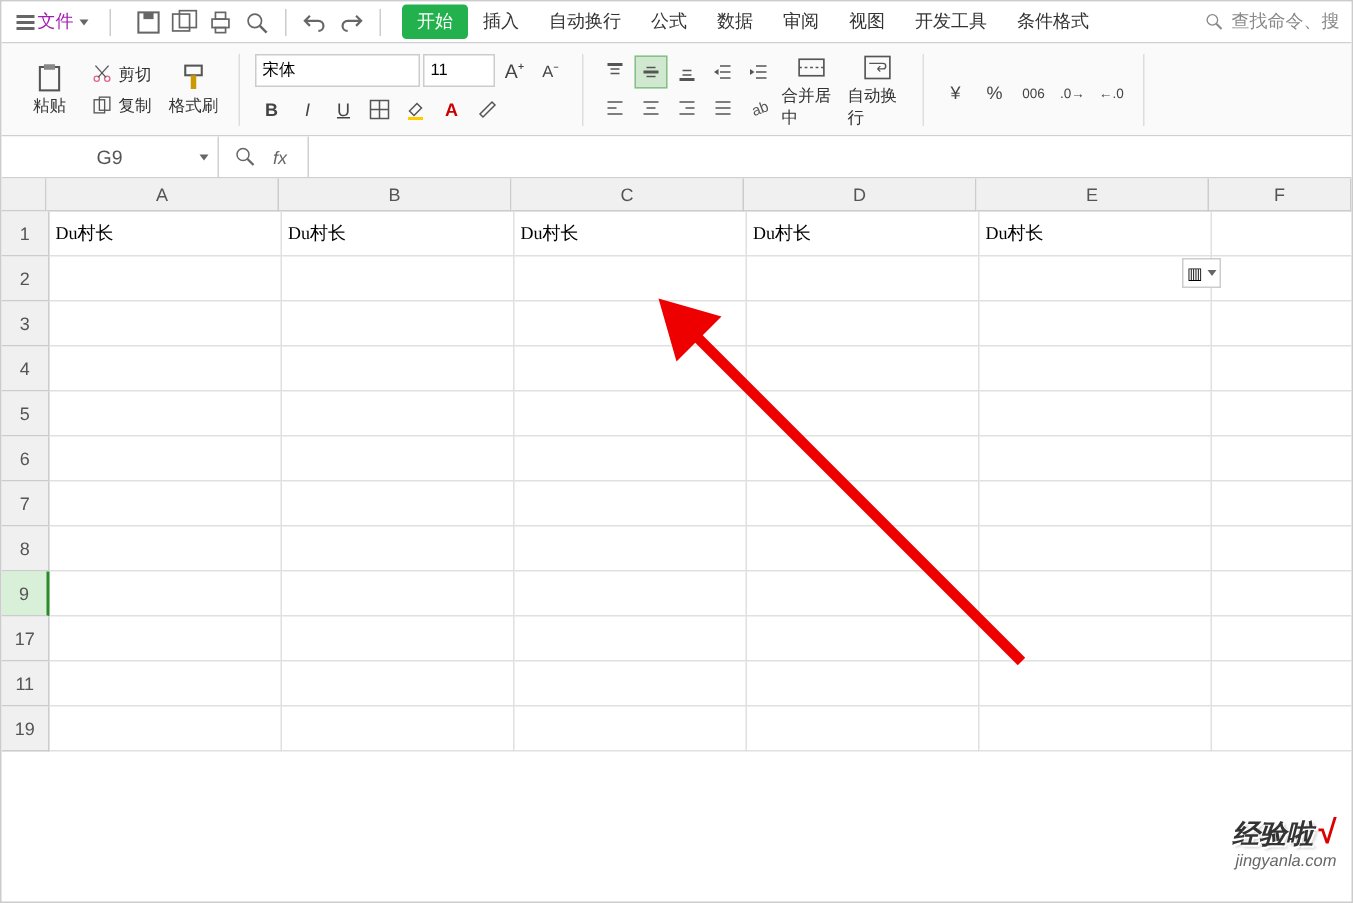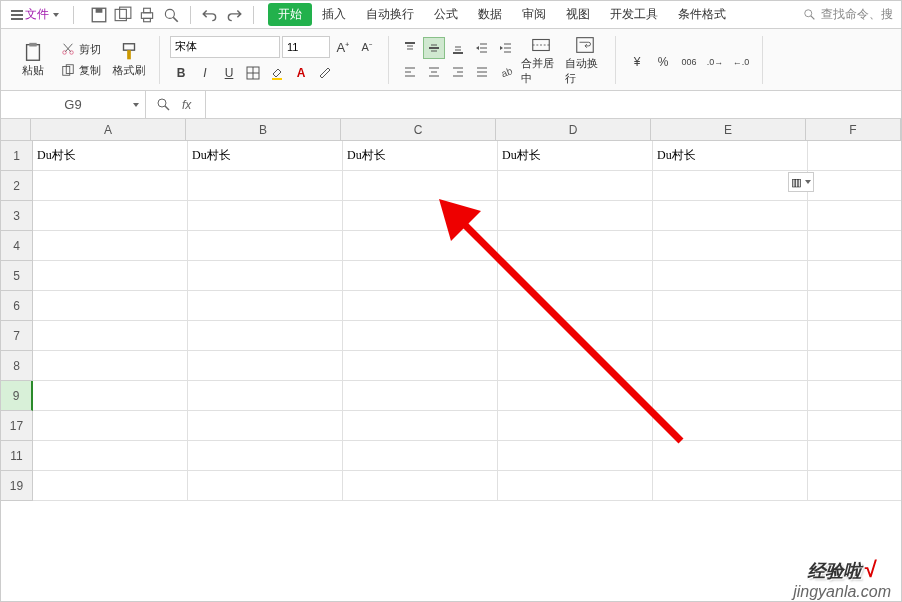--- a/index.html
+++ b/index.html
@@ -51,24 +51,24 @@
     .row-h { width: 32px; height: 30px; background: #f0f0f0; border-right: 1px solid #ccc; border-bottom: 1px solid #ccc; display: flex; align-items: center; justify-content: center; color: #555; font-size: 12px; }
     .row-h.sel { background: #d8f0d8; border-right: 2px solid #2a8a2a; }
     .grid { position: relative; }
     .grid-row { display: flex; }
     .cell { height: 30px; border-right: 1px solid #e0e0e0; border-bottom: 1px solid #e0e0e0; padding: 2px 4px; font-size: 12px; color: #000; font-family: SimSun, serif; display: flex; align-items: center; }
     
     .float-btn { position: absolute; width: 26px; height: 20px; border: 1px solid #ccc; background: #fff; display: flex; align-items: center; justify-content: center; font-size: 11px; cursor: pointer; }
     
     .arrow-overlay { position: absolute; pointer-events: none; }
     
-    .watermark { position: absolute; right: 10px; bottom: 0; text-align: center; }
+    .watermark { position: absolute; right: 10px; bottom: 21px; text-align: right; }
     .watermark .t1 { font-size: 18px; font-weight: bold; font-style: italic; color: #333; text-shadow: 1px 1px 0 #fff, 2px 2px 2px rgba(0,0,0,.2); }
     .watermark .chk { color: #d00; font-size: 22px; font-weight: bold; }
-    .watermark .t2 { font-size: 16px; color: #666; font-style: italic; }
+    .watermark .t2 { font-size: 11px; color: #666; font-style: italic; }
   </style>
 </head>
 <body>
 
 <div class="menubar">
   <div class="menu-left">
     <div class="file-btn">
       <span class="lines"></span>
       <span>文件</span>
       <span class="dd-arrow"></span>

